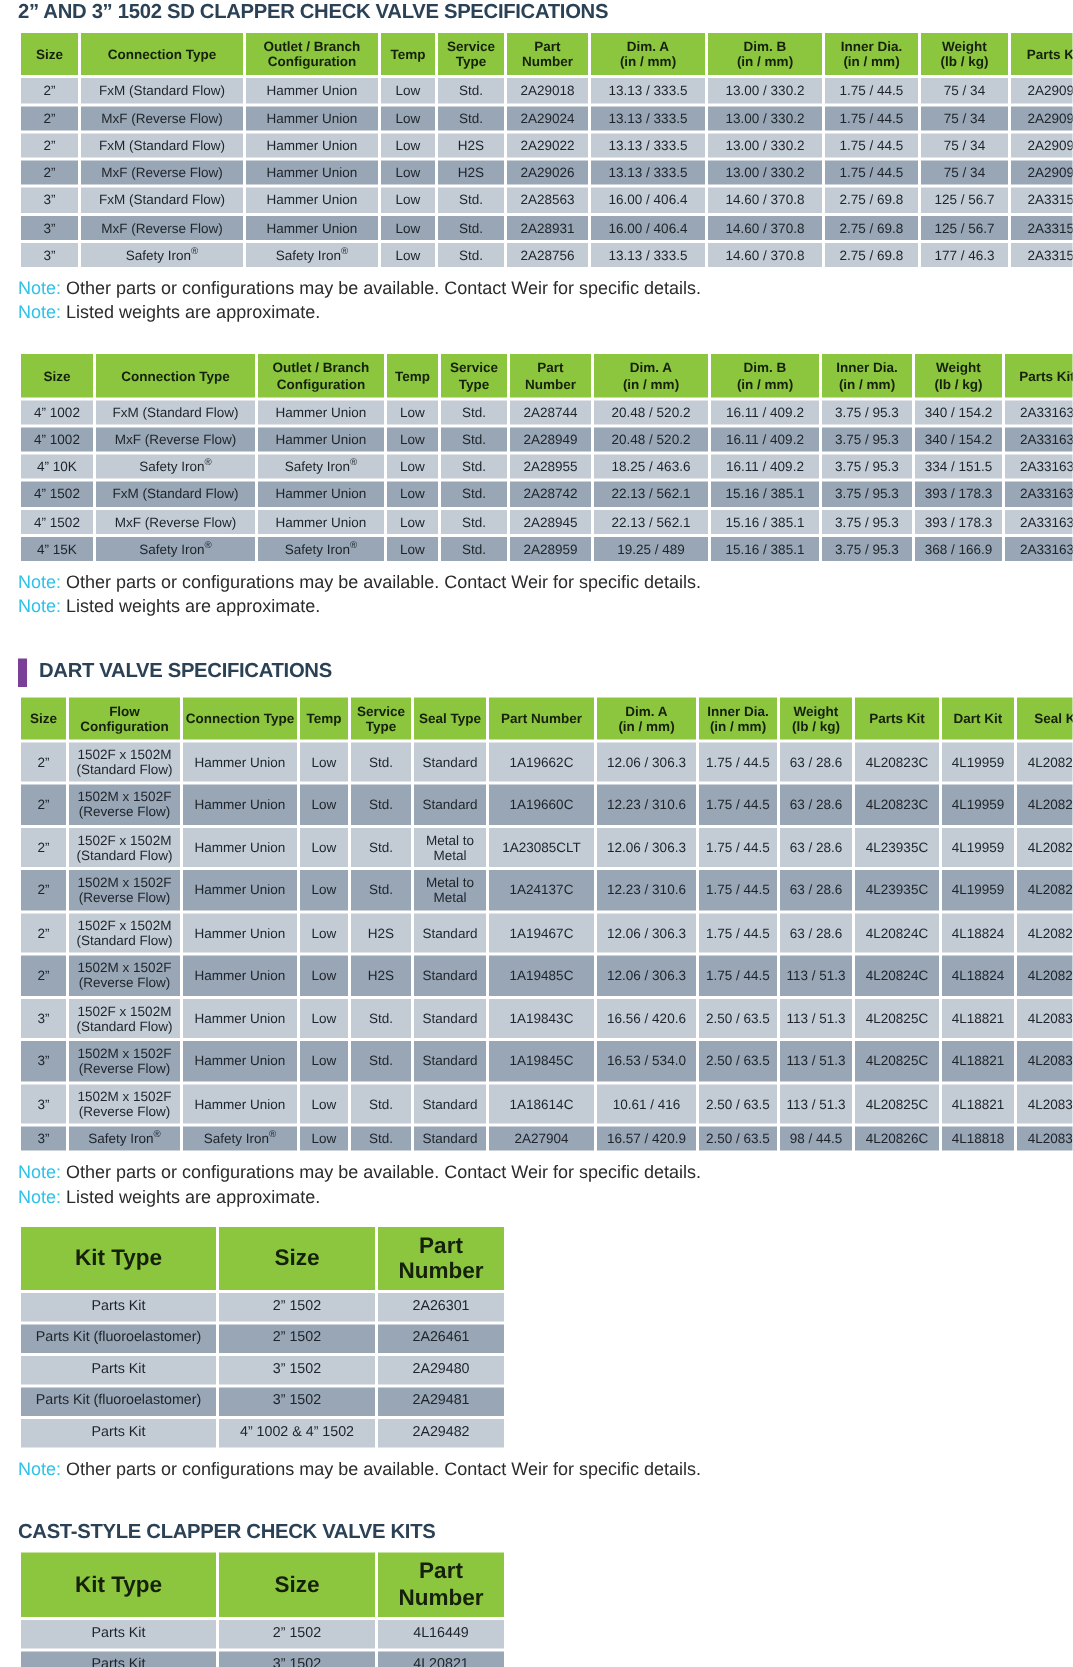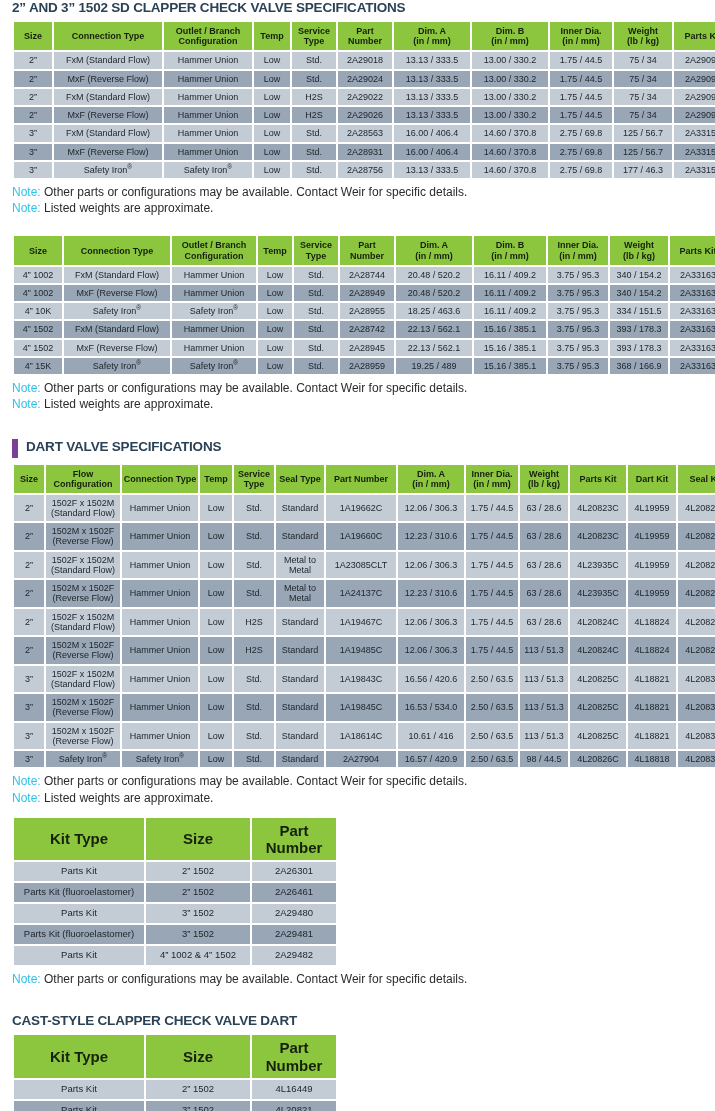--- a/index.html
+++ b/index.html
@@ -592,21 +592,21 @@
         </tbody>
     </table>
     <div class="notes">
         <p class="note"><span class="lbl">Note:</span><span> Other parts or configurations may be available. Contact Weir for specific details.</span></p>
       </div>
   </div>
 
   <div class="gap-lg"></div>
 
   <div class="section">
-    <h2 class="section-title">CAST-STYLE CLAPPER CHECK VALVE DART</h2>
+    <h2 class="section-title">CAST-STYLE CLAPPER CHECK VALVE KITS</h2>
     <table class="kits">
       <colgroup>
           <col style="width:130px">
           <col style="width:104px">
           <col style="width:84px">
         </colgroup>
       <thead>
           <tr>
             <th>Kit Type</th>
             <th>Size</th>

